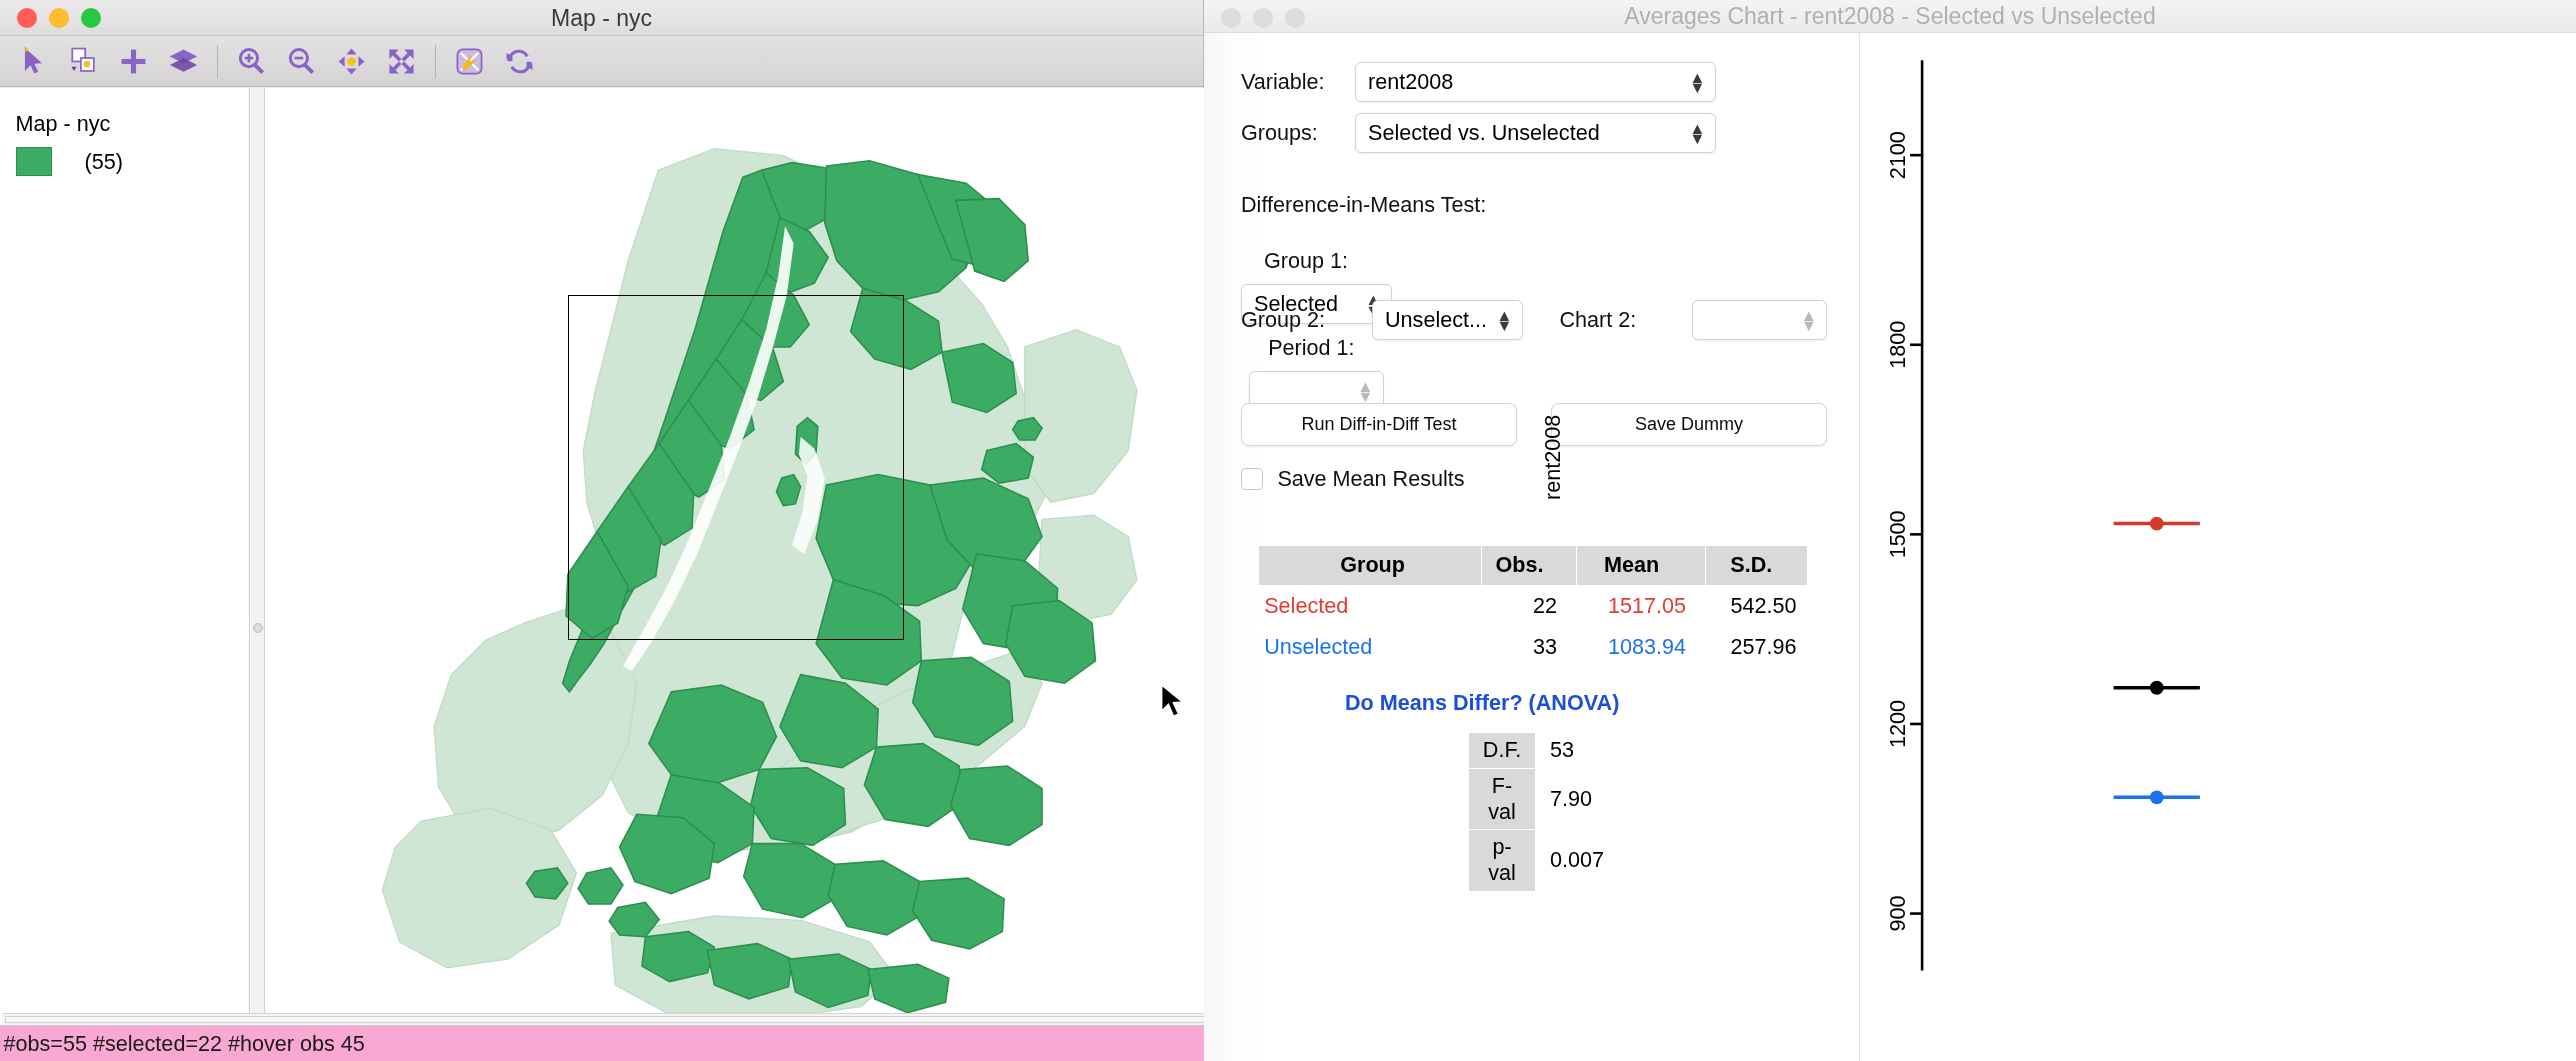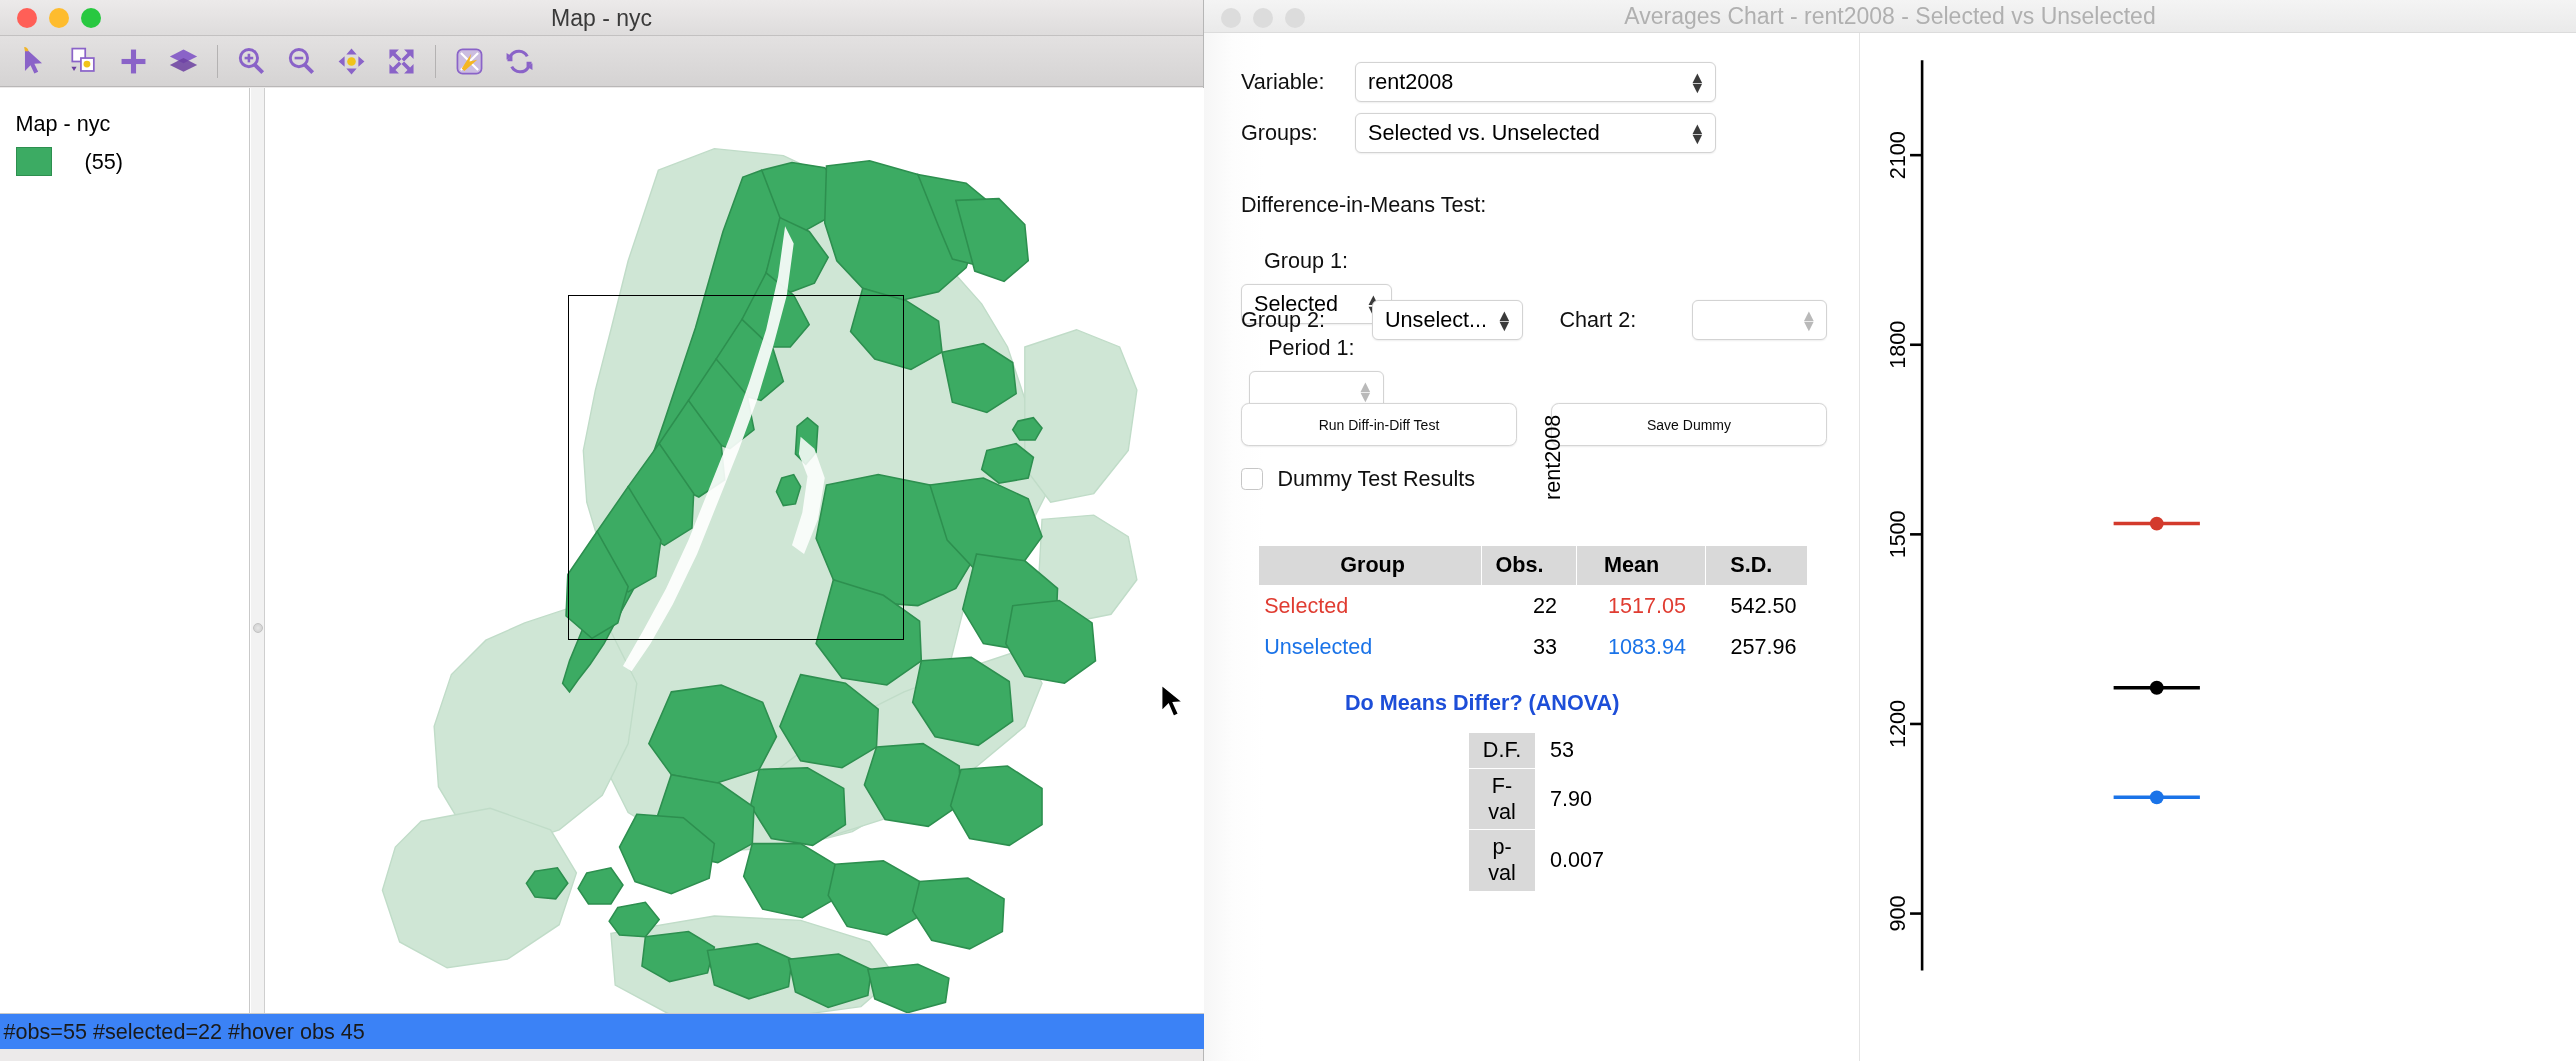--- a/index.html
+++ b/index.html
@@ -110,23 +110,23 @@
     left: 302px; top: 207px;
     width: 336px; height: 345px;
     border: 1.7px solid #000;
     pointer-events: none;
     z-index: 5;
   }
   #cursor-arrow { position: absolute; left: 893px; top: 595px; z-index: 7; }
 
   
   #statusbar {
-    position: absolute; left: 0; bottom: 12px;
+    position: absolute; left: 0; bottom: 0;
     width: 1204px; height: 36px;
-    background: #3b82f6;
+    background: #f9a8d4;
     border-top: 0.9px solid #c9c9c9;
     font-size: 21.6px; color: #1a1a1a;
     display: flex; align-items: center;
     padding-left: 3.5px;
   }
   #hscroll-track {
     position: absolute; left: 1.7px; bottom: 36px;
     width: 1203px; height: 12px;
     background: #f4f4f4; border-top: 0.9px solid #d4d4d4;
   }
@@ -188,21 +188,21 @@
   }
   .combo.blank .steppers { color: #b9b9b9; }
 
   .btn {
     background: #ffffff;
     border: 0.9px solid #d5d5d5;
     border-radius: 7.8px;
     box-shadow: 0 0.9px 1.7px rgba(0,0,0,.08);
     height: 43px;
     display: flex; align-items: center; justify-content: center;
-    font-size: 14px; color: #0b0b0b;
+    font-size: 18px; color: #0b0b0b;
   }
 
   #check-row { position: absolute; left: 1241px; top: 466px; display: flex; align-items: center; gap: 14px; }
   #checkbox {
     width: 22.4px; height: 22.4px;
     background: #fff; border: 0.9px solid #c6c6c6; border-radius: 4.3px;
   }
 
   
   #stats-table {
@@ -545,21 +545,21 @@
     </span>
   </div>
 </div>
 
 <div class="btn" style="position:absolute; left:1241px; top:403px; width:276px;">Run Diff-in-Diff Test</div>
 
 <div class="btn" style="position:absolute; left:1551px; top:403px; width:276px;">Save Dummy</div>
 
 <div id="check-row">
   <div id="checkbox"></div>
-  <span class="lbl">Dummy Test Results</span>
+  <span class="lbl">Save Mean Results</span>
 </div>
 
 <table id="stats-table">
   <thead>
     <tr>
       <th class="c-group">Group</th>
       <th class="c-obs">Obs.</th>
       <th class="c-mean">Mean</th>
       <th class="c-sd">S.D.</th>
     </tr>

